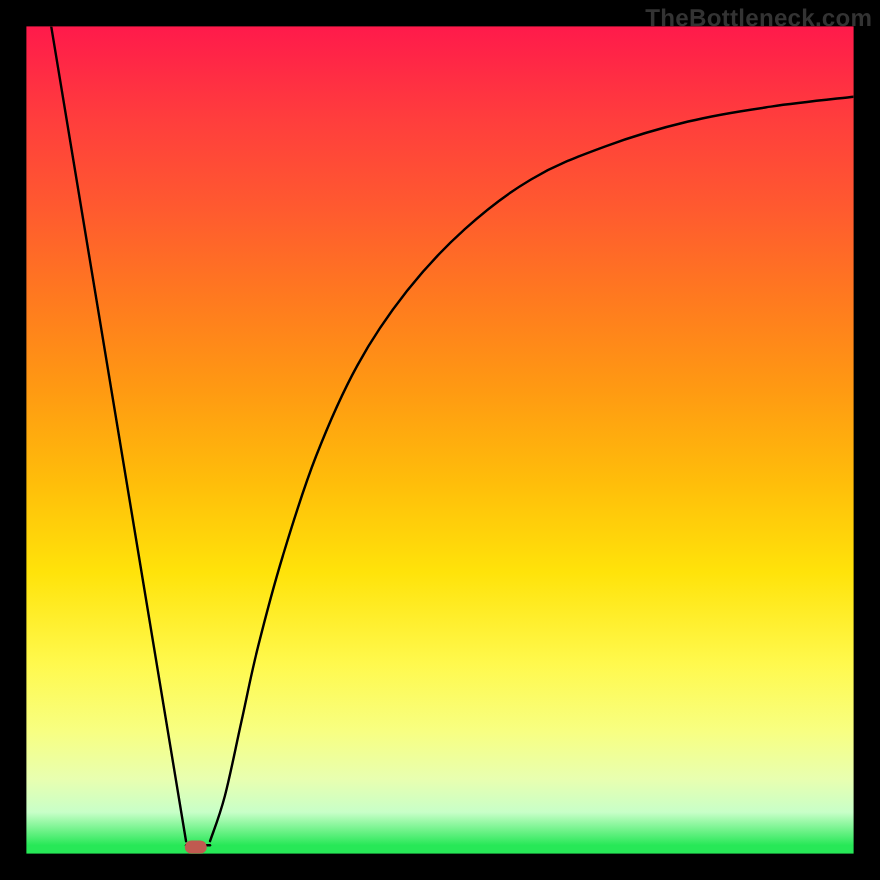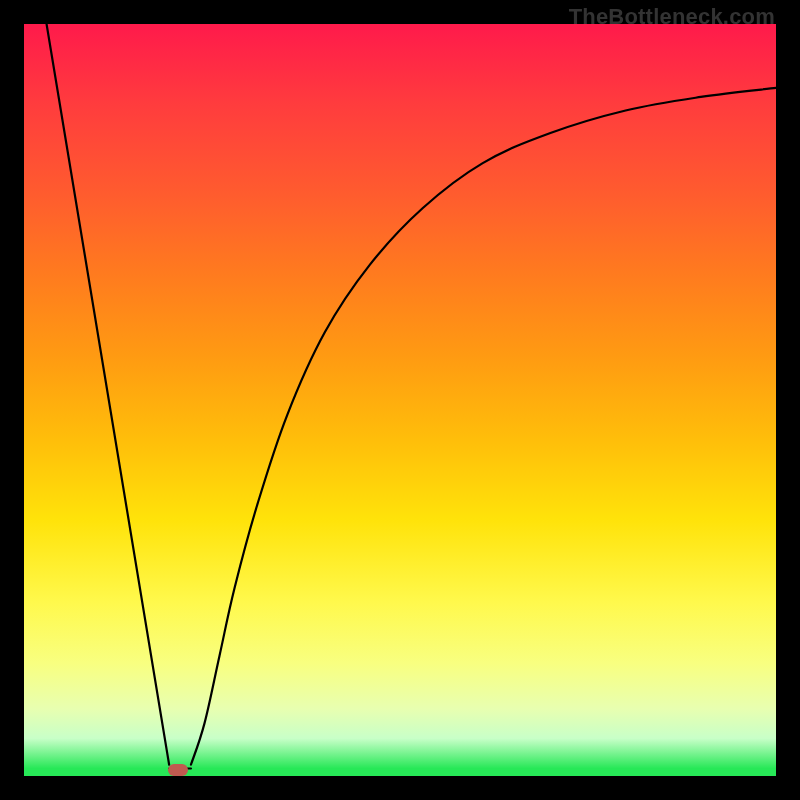--- a/index.html
+++ b/index.html
@@ -36,21 +36,21 @@
       #f8ff80 85%,
       #e8ffb0 91%,
       #c8ffc8 95%,
       #27e857 99%,
       #27e857 100%
     );
   }
   .watermark {
     position: absolute;
     top: 4px;
-    right: 25px;
+    right: 7px;
     color: #333;
     font-size: 22px;
     font-weight: 600;
     letter-spacing: 0.2px;
     font-family: Arial, Helvetica, sans-serif;
     user-select: none;
   }
   .marker {
     position: absolute;
     width: 20px;

